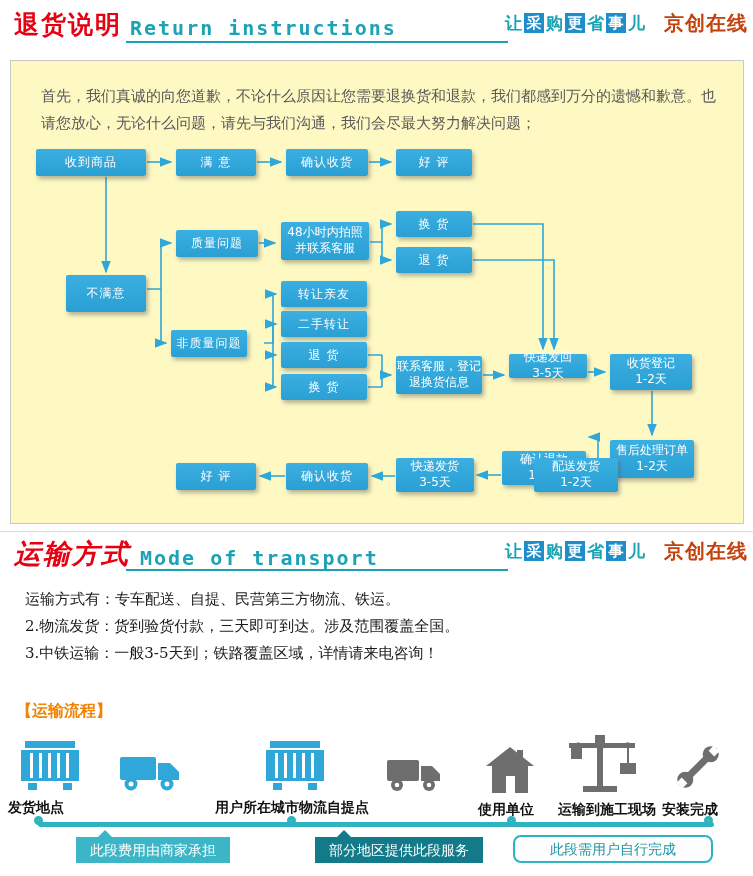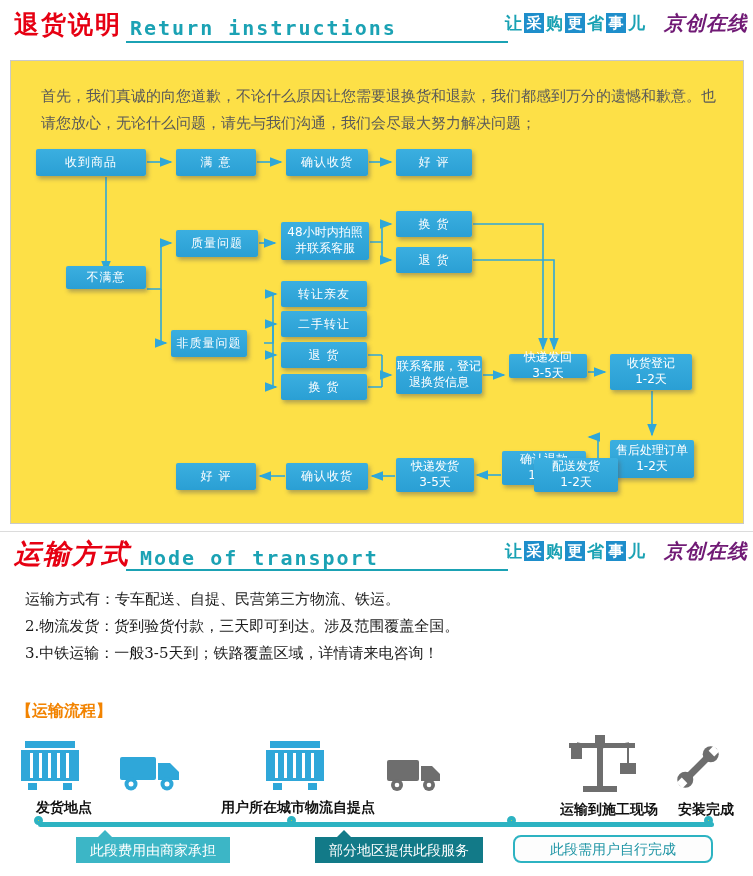--- a/index.html
+++ b/index.html
@@ -9,38 +9,38 @@
 
   
   .title-cn { font-size:25px; font-weight:bold; color:#e60012; letter-spacing:2px; }
   .title-cn.kai { font-style:italic; font-size:27px; }
   .title-en { font-family:"DejaVu Sans Mono","Liberation Mono",monospace; font-size:20px; font-weight:bold; color:#1ba2b4; letter-spacing:2px; }
   .hr-teal { height:2px; background:#1ba2b4; }
   .slogan { display:flex; align-items:center; justify-content:space-between; width:243px; height:22px; }
   .slogan .chars { display:flex; align-items:center; gap:1px; }
   .slogan .ch { color:#1ba2b4; font-size:17px; font-weight:bold; line-height:20px; }
   .slogan .ch.box { background:#1e8ecb; color:#fff; width:20px; height:20px; text-align:center; font-size:15px; line-height:20px; margin:0 1px; }
-  .logo { color:#701a75; font-size:20px; font-weight:bold; font-style:italic; font-family:"DejaVu Serif","Liberation Serif",serif; letter-spacing:1px; }
+  .logo { color:#c2410c; font-size:20px; font-weight:bold; font-family:"DejaVu Serif","Liberation Serif",serif; letter-spacing:1px; }
 
   
-  .flowbox { left:10px; top:60px; width:734px; height:464px; border:1px solid #c9c9c9; background:#fde047; }
+  .flowbox { left:10px; top:60px; width:734px; height:464px; border:1px solid #c9c9c9; background:#fef9c3; }
   .intro { left:30px; top:22px; width:688px; font-size:15px; color:#595959; line-height:27px; font-family:"DejaVu Serif","Liberation Serif",serif; }
   .fc { position:absolute; background:linear-gradient(#3bafe0,#2a9fd4); color:#fff; text-align:center; border-radius:2px;
         box-shadow:2px 3px 4px rgba(90,90,90,.45); font-size:12px; display:flex; align-items:center; justify-content:center;
         white-space:pre-line; letter-spacing:1px; }
   .fc.sm { font-size:12px; line-height:1.3; letter-spacing:0; }
 
   .divider { left:0; top:531px; width:753px; height:1px; background:#dcdcdc; }
 
   
   .tr-lines { left:25px; top:586px; width:700px; font-size:15px; color:#1a1a1a; line-height:27px; font-family:"DejaVu Serif","Liberation Serif",serif; }
   .flow-heading { left:16px; top:701px; font-size:16px; font-weight:bold; color:#f28300; }
 
   .flowarea { left:0; top:725px; width:753px; height:151px; }
-  .station { position:absolute; text-align:right; }
+  .station { position:absolute; text-align:left; }
   .station svg { display:block; margin:0 auto; }
   .st-label { margin-top:8px; font-weight:bold; font-size:14px; color:#111; white-space:nowrap; }
 
   .tl-line { position:absolute; left:38px; top:97px; width:676px; height:5px; background:#2db3c2; border-radius:3px; }
   .dot { position:absolute; width:9px; height:9px; background:#c6d832; border:4px solid #2db3c2; border-radius:50%; top:91px; }
 
   .seg { position:absolute; top:112px; height:26px; line-height:26px; padding:0 14px; color:#fff; font-size:14px; white-space:nowrap; }
   .seg::after { content:""; position:absolute; top:-7px; left:22px; border-left:7px solid transparent; border-right:7px solid transparent; }
   .seg1 { background:#3cb6c6; left:76px; }
   .seg1::after { border-bottom:7px solid #3cb6c6; }
@@ -106,21 +106,21 @@
         <path d="M490,414 H466" marker-end="url(#arw)"></path>
         <path d="M384,415 H361" marker-end="url(#arw)"></path>
         <path d="M274,415 H249" marker-end="url(#arw)"></path>
       </g>
     </svg>
 
     <div class="fc" style="left:25px;top:88px;width:110px;height:27px;">收到商品</div>
     <div class="fc" style="left:165px;top:88px;width:80px;height:27px;">满 意</div>
     <div class="fc" style="left:275px;top:88px;width:82px;height:27px;">确认收货</div>
     <div class="fc" style="left:385px;top:88px;width:76px;height:27px;">好 评</div>
-    <div class="fc" style="left:55px;top:205px;width:80px;height:23px;">不满意</div>
+    <div class="fc" style="left:55px;top:214px;width:80px;height:37px;">不满意</div>
     <div class="fc" style="left:165px;top:169px;width:82px;height:27px;">质量问题</div>
     <div class="fc sm" style="left:270px;top:161px;width:88px;height:38px;">48小时内拍照
 并联系客服</div>
     <div class="fc" style="left:385px;top:150px;width:76px;height:26px;">换 货</div>
     <div class="fc" style="left:385px;top:186px;width:76px;height:26px;">退 货</div>
     <div class="fc" style="left:160px;top:269px;width:76px;height:27px;">非质量问题</div>
     <div class="fc" style="left:270px;top:220px;width:86px;height:26px;">转让亲友</div>
     <div class="fc" style="left:270px;top:250px;width:86px;height:26px;">二手转让</div>
     <div class="fc" style="left:270px;top:281px;width:86px;height:26px;">退 货</div>
     <div class="fc" style="left:270px;top:313px;width:86px;height:26px;">换 货</div>
@@ -228,20 +228,31 @@
           <rect x="0" y="3" width="32" height="21" rx="2"></rect>
           <path d="M34 9 h11 l8 8 v7 h-19 z"></path>
           <circle cx="10" cy="28" r="6"></circle>
           <circle cx="42" cy="28" r="6"></circle>
         </g>
         <circle cx="10" cy="28" r="2.3" fill="#fff"></circle>
         <circle cx="42" cy="28" r="2.3" fill="#fff"></circle>
       </svg>
     </div>
 
+    <div class="station" style="left:478px;top:22px;width:64px;">
+      <svg width="48" height="46" viewBox="0 0 48 46">
+        <g fill="#6e6e6e">
+          <rect x="31" y="3" width="6" height="11"></rect>
+          <polygon points="24,0 48,19 0,19"></polygon>
+          <rect x="6" y="19" width="36" height="27"></rect>
+        </g>
+        <rect x="20" y="29" width="9" height="17" fill="#fff"></rect>
+      </svg>
+      <div class="st-label">使用单位</div>
+    </div>
 
     <div class="station" style="left:558px;top:10px;width:100px;">
       <svg width="78" height="58" viewBox="0 0 78 58">
         <g fill="#6e6e6e">
           <rect x="0" y="8" width="66" height="5"></rect>
           <rect x="26" y="0" width="10" height="8"></rect>
           <rect x="28" y="13" width="6" height="38"></rect>
           <rect x="14" y="51" width="34" height="6"></rect>
           <rect x="2" y="13" width="11" height="11"></rect>
           <rect x="58" y="13" width="2" height="15"></rect>

